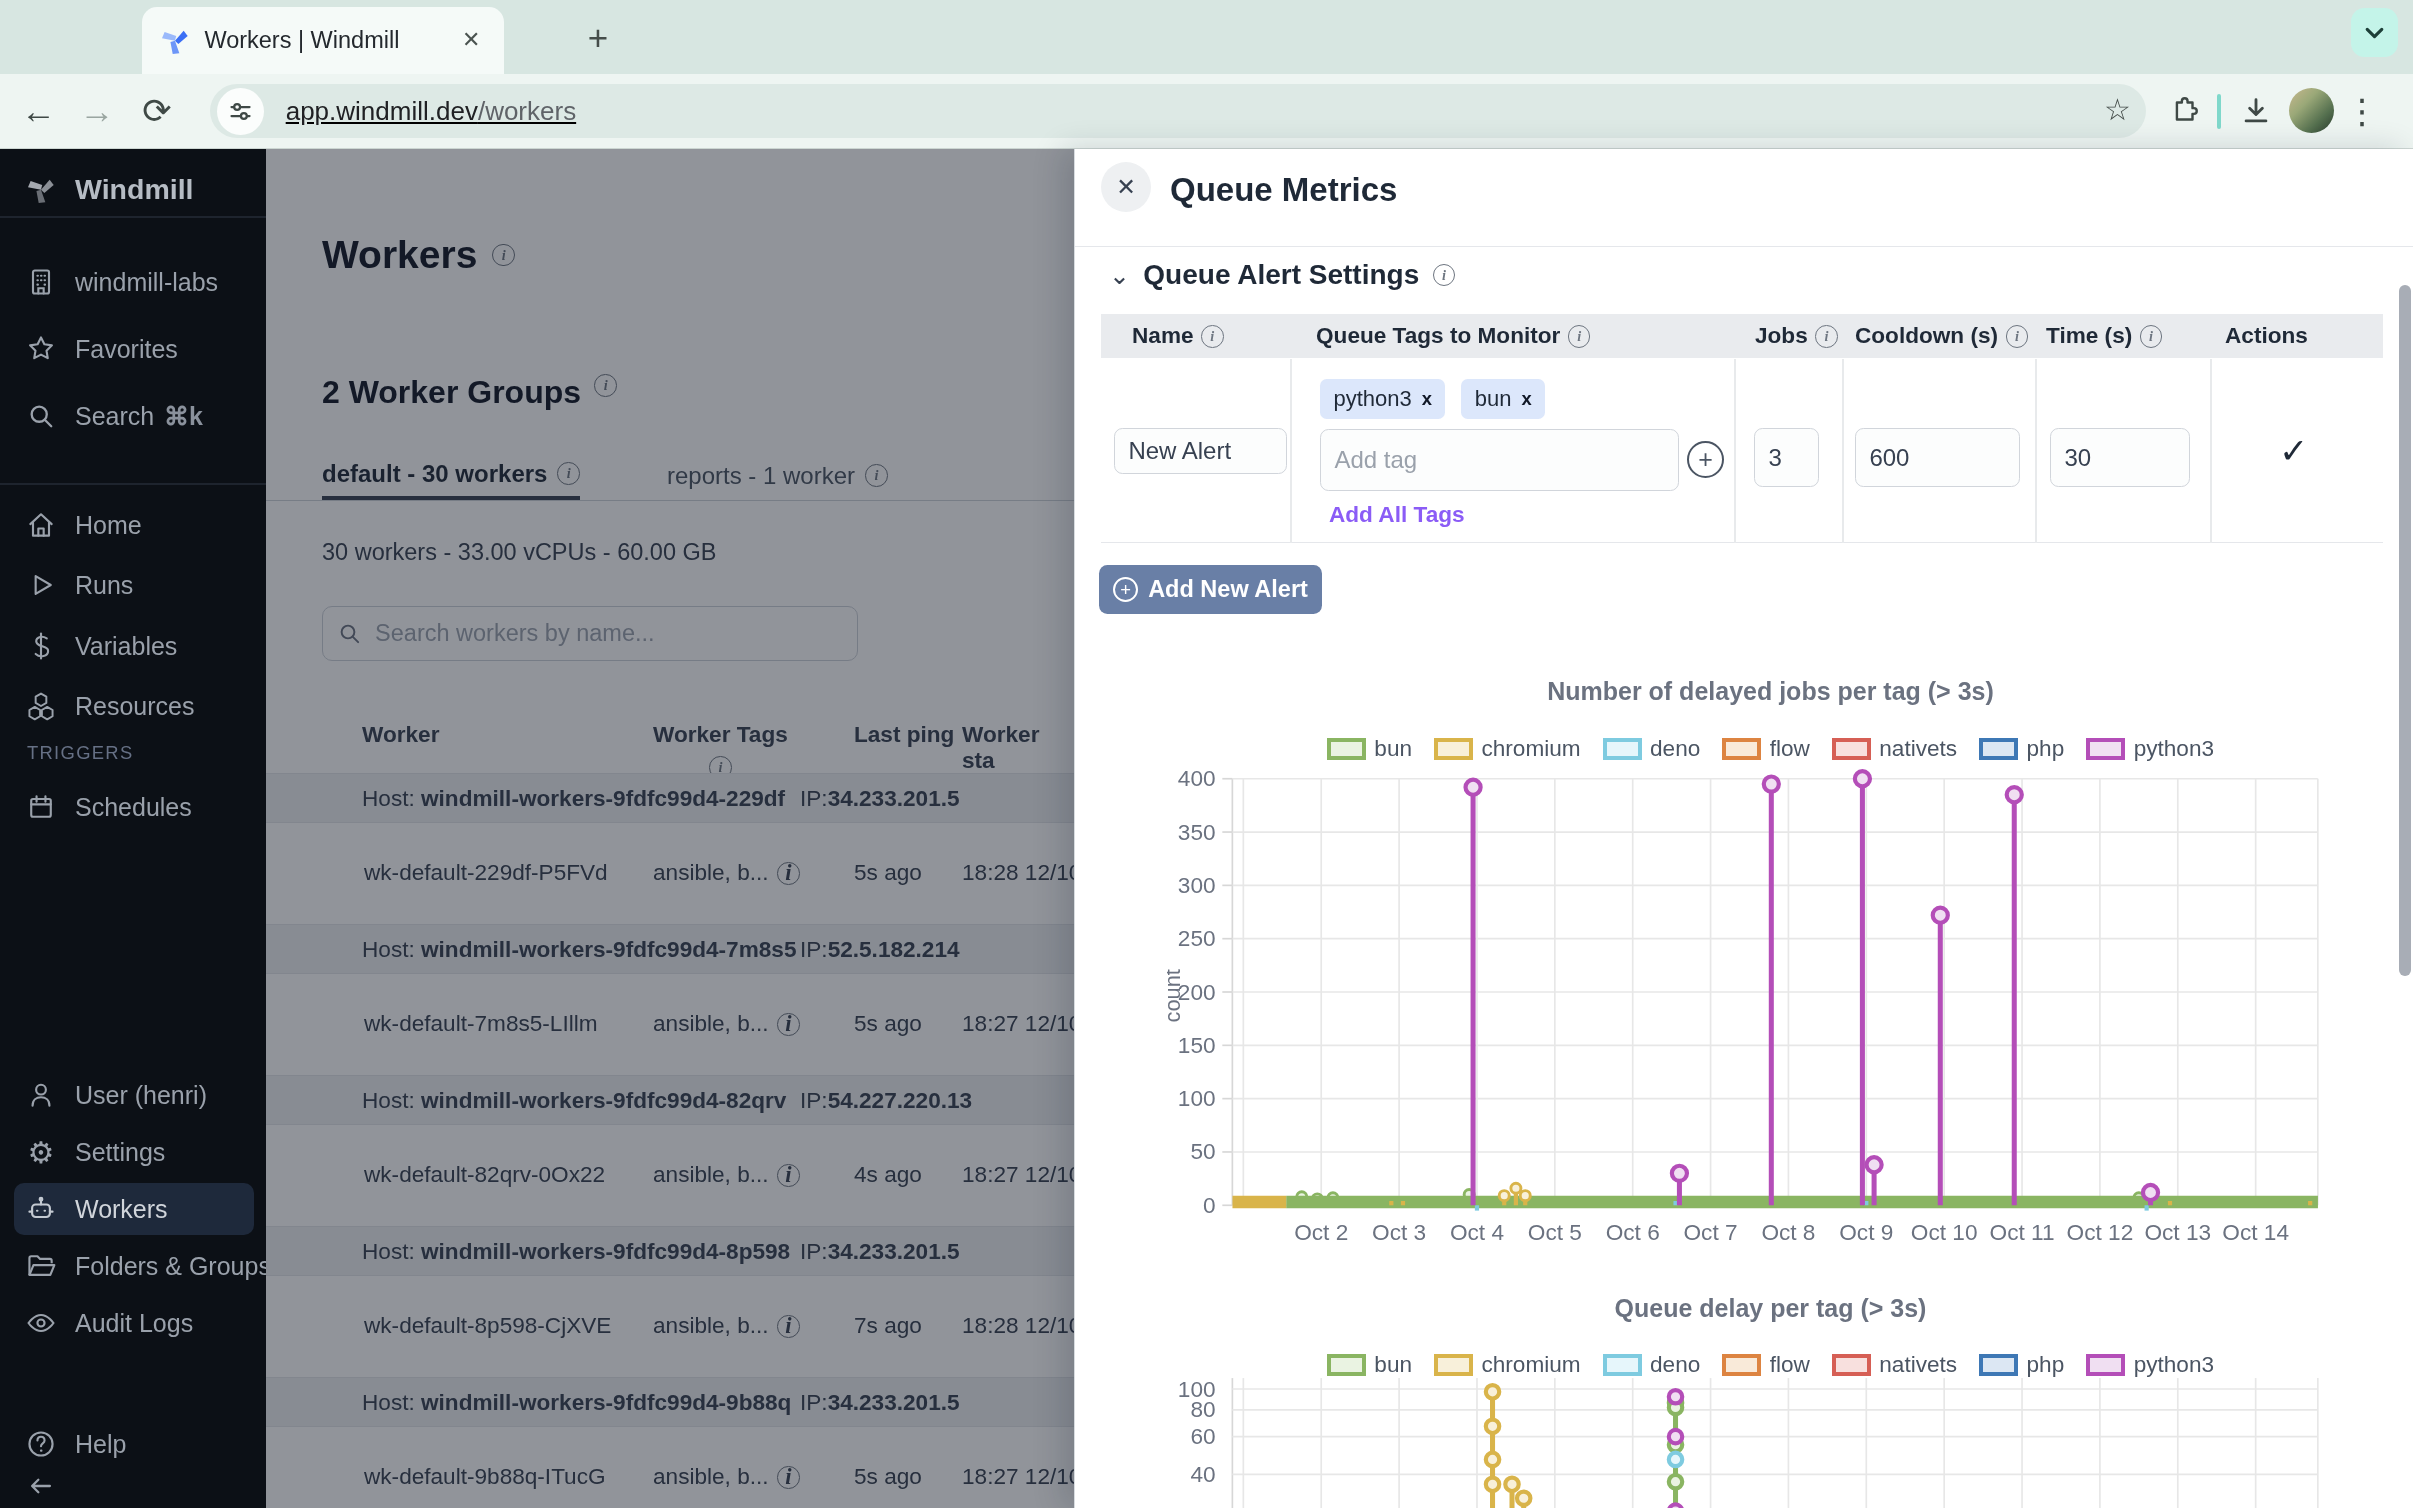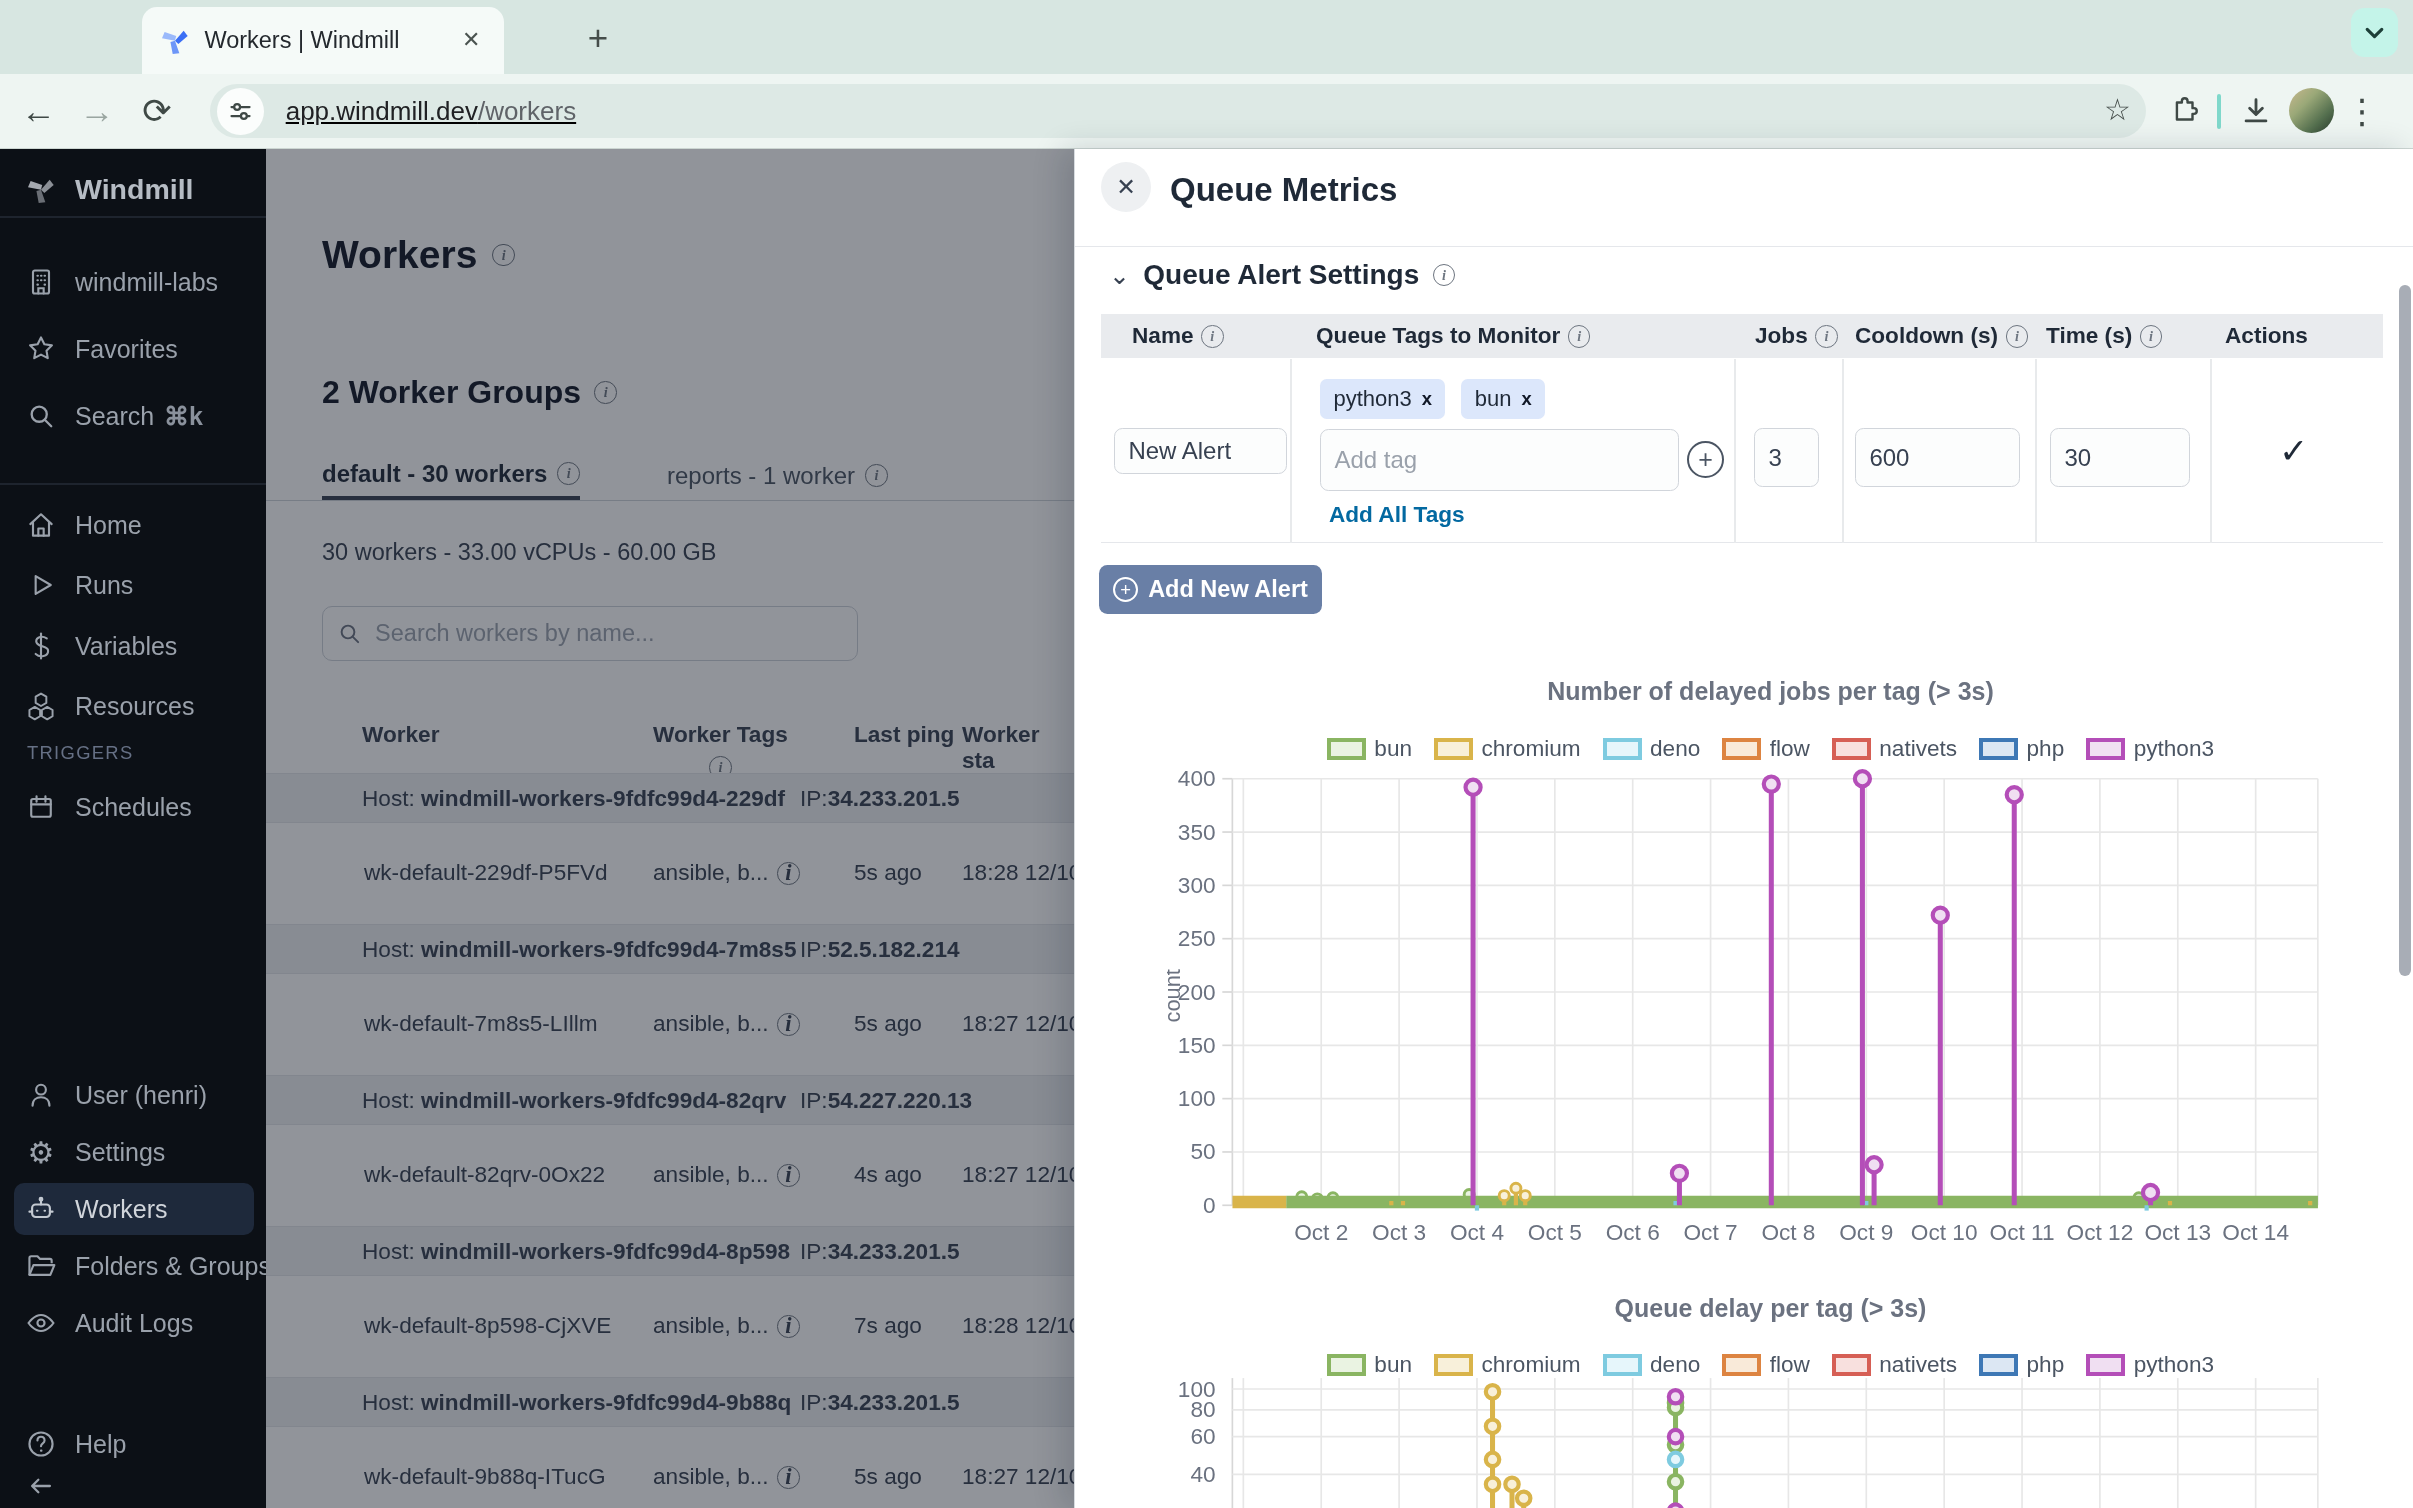--- a/index.html
+++ b/index.html
@@ -48,21 +48,21 @@
   .logo-label { position:absolute; left:75px; font-size:28.5px; font-weight:bold; color:#b6bcc4; }
   .side-div { position:absolute; left:0; width:266px; height:1.7px; background:#1e242e; }
   .side-section { position:absolute; left:27px; font-size:18.4px; letter-spacing:1.3px; color:#667085; }
   .side-active { position:absolute; left:14.2px; width:240px; height:52px; background:#1e293b; border-radius:10px; }
 
   
   .main { position:absolute; left:266px; top:0; width:808px; height:1359px; background:#fff; overflow:hidden; }
   .backdrop { position:absolute; inset:0; background:rgba(22,28,40,0.47); z-index:5; }
   .h1 { position:absolute; left:56px; top:84px; display:flex; align-items:center; gap:15px;
     font-size:39px; font-weight:bold; color:#111827; }
-  .h2 { position:absolute; left:56px; top:225px; display:flex; align-items:center; gap:13.4px;
+  .h2 { position:absolute; left:56px; top:225px; display:flex; gap:13.4px;
     font-size:32px; font-weight:bold; color:#111827; }
   .info-icon { display:inline-flex; width:22.6px; height:22.6px; border:1.7px solid #6d7580; border-radius:50%;
     color:#6d7580; font:italic 600 14.2px "Liberation Serif", serif; align-items:center; justify-content:center;
     flex:0 0 22.6px; }
   .tabsrow { position:absolute; left:0px; top:302px; width:808px; height:50px; border-bottom:1.7px solid #cfd4da; }
   .mtab { position:absolute; top:0; height:49px; display:flex; align-items:center; gap:10px; font-size:24px; color:#4b5563; }
   .mtab.active { color:#1f2937; font-weight:bold; border-bottom:4.2px solid #374151; }
   .stats { position:absolute; left:56px; top:390px; font-size:23.5px; color:#374151; }
   .searchbox { position:absolute; left:56px; top:457px; width:536px; height:55px; border:1.7px solid #cdd2d9;
     border-radius:10px; display:flex; align-items:center; background:#fff; }
@@ -100,21 +100,21 @@
   .vdiv { position:absolute; top:210px; height:184px; width:1.7px; background:#e8eaec; }
   .inp { position:absolute; border:1.7px solid #d1d5db; border-radius:8.4px; background:#fcfdfd;
     font-size:24px; color:#374151; padding:0 13.4px; font-family:"Liberation Sans",sans-serif; }
   .inp::placeholder { color:#9aa1ab; }
   .pillrow { position:absolute; left:245px; top:230px; display:flex; gap:16px; }
   .pill { height:40px; background:#dce7fb; border-radius:6.7px; display:flex; align-items:center;
     padding:0 13.4px; gap:10px; font-size:22px; color:#1f2937; }
   .pill .x { font-weight:bold; font-size:18.4px; color:#111827; }
   .plus-btn { position:absolute; left:612px; top:292px; width:37px; height:37px; border:2.5px solid #4b5563;
     border-radius:50%; color:#4b5563; font-size:25px; display:flex; align-items:center; justify-content:center; }
-  .add-all { position:absolute; left:254px; top:353px; font-size:22.6px; font-weight:bold; color:#0369a1; }
+  .add-all { position:absolute; left:254px; top:353px; font-size:22.6px; font-weight:bold; color:#8b5cf6; }
   .check { position:absolute; left:1204px; top:282px; font-size:35px; color:#1f2937; }
   .add-alert-btn { position:absolute; left:24px; top:416px; width:223px; height:49px; border-radius:8.4px;
     display:flex; align-items:center; justify-content:center; gap:10px; color:#fff; }
   .add-alert-btn .circ { width:25px; height:25px; border:2.1px solid #fff; border-radius:50%;
     display:flex; align-items:center; justify-content:center; font-size:18.4px; }
   .add-alert-btn .lbl { font-size:23.5px; font-weight:bold; }
 
   .chart-title { position:absolute; left:92px; width:1207px; text-align:center; font-size:25px;
     font-weight:bold; color:#6b7280; }
   .chart-legend { position:absolute; left:92px; width:1207px; display:flex; align-items:center;

